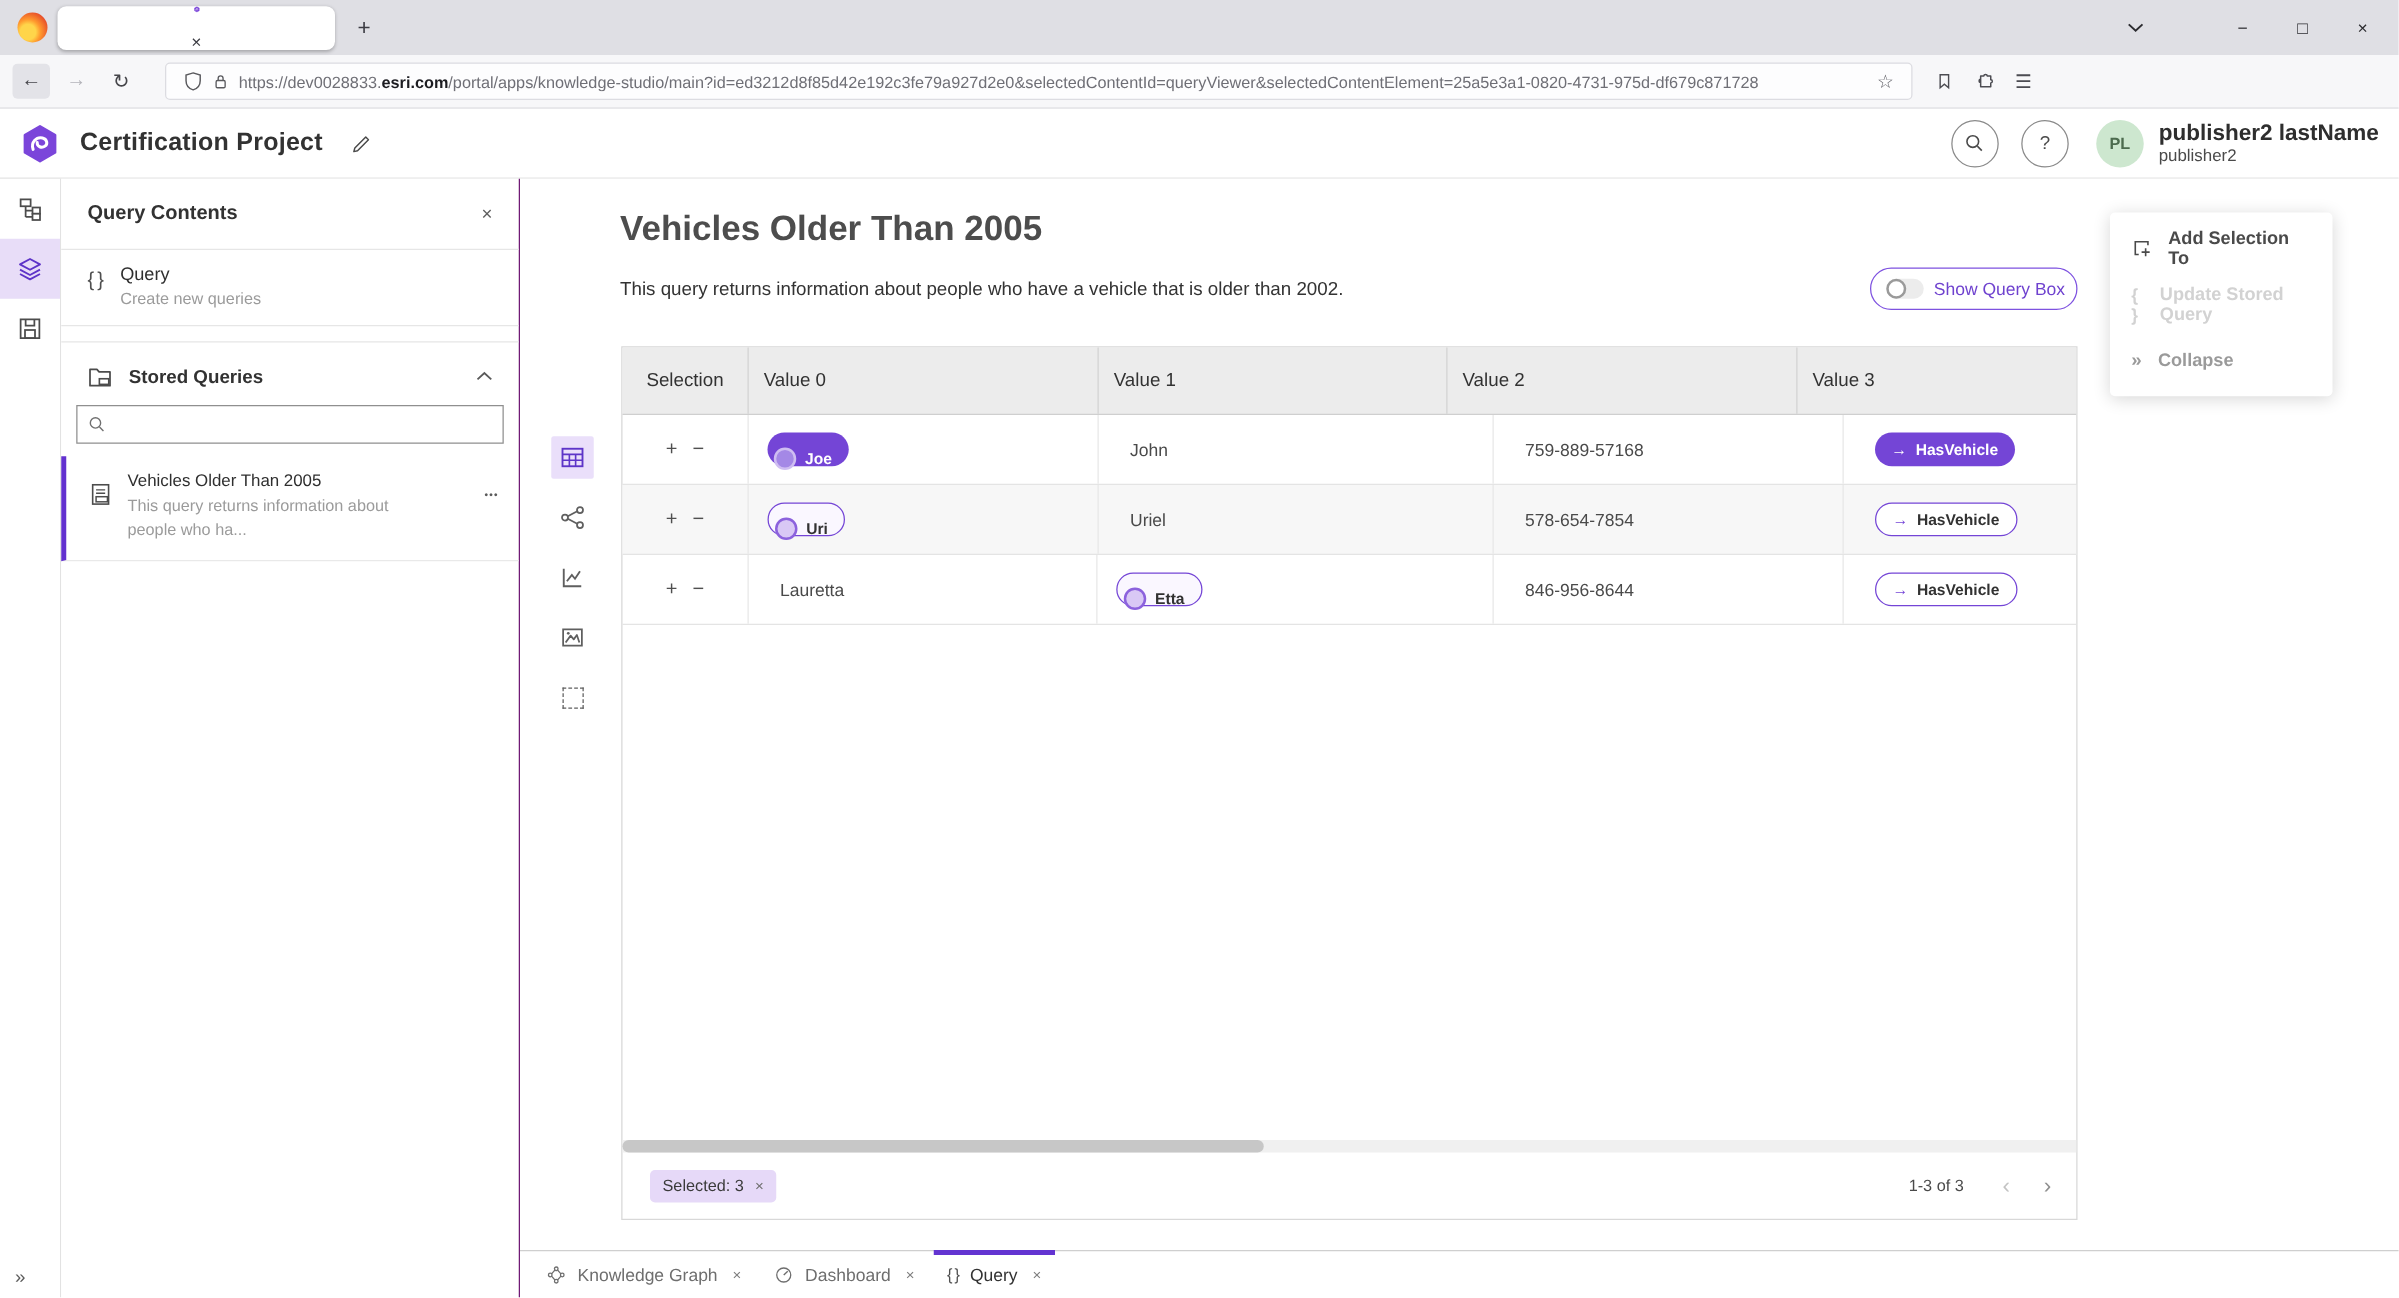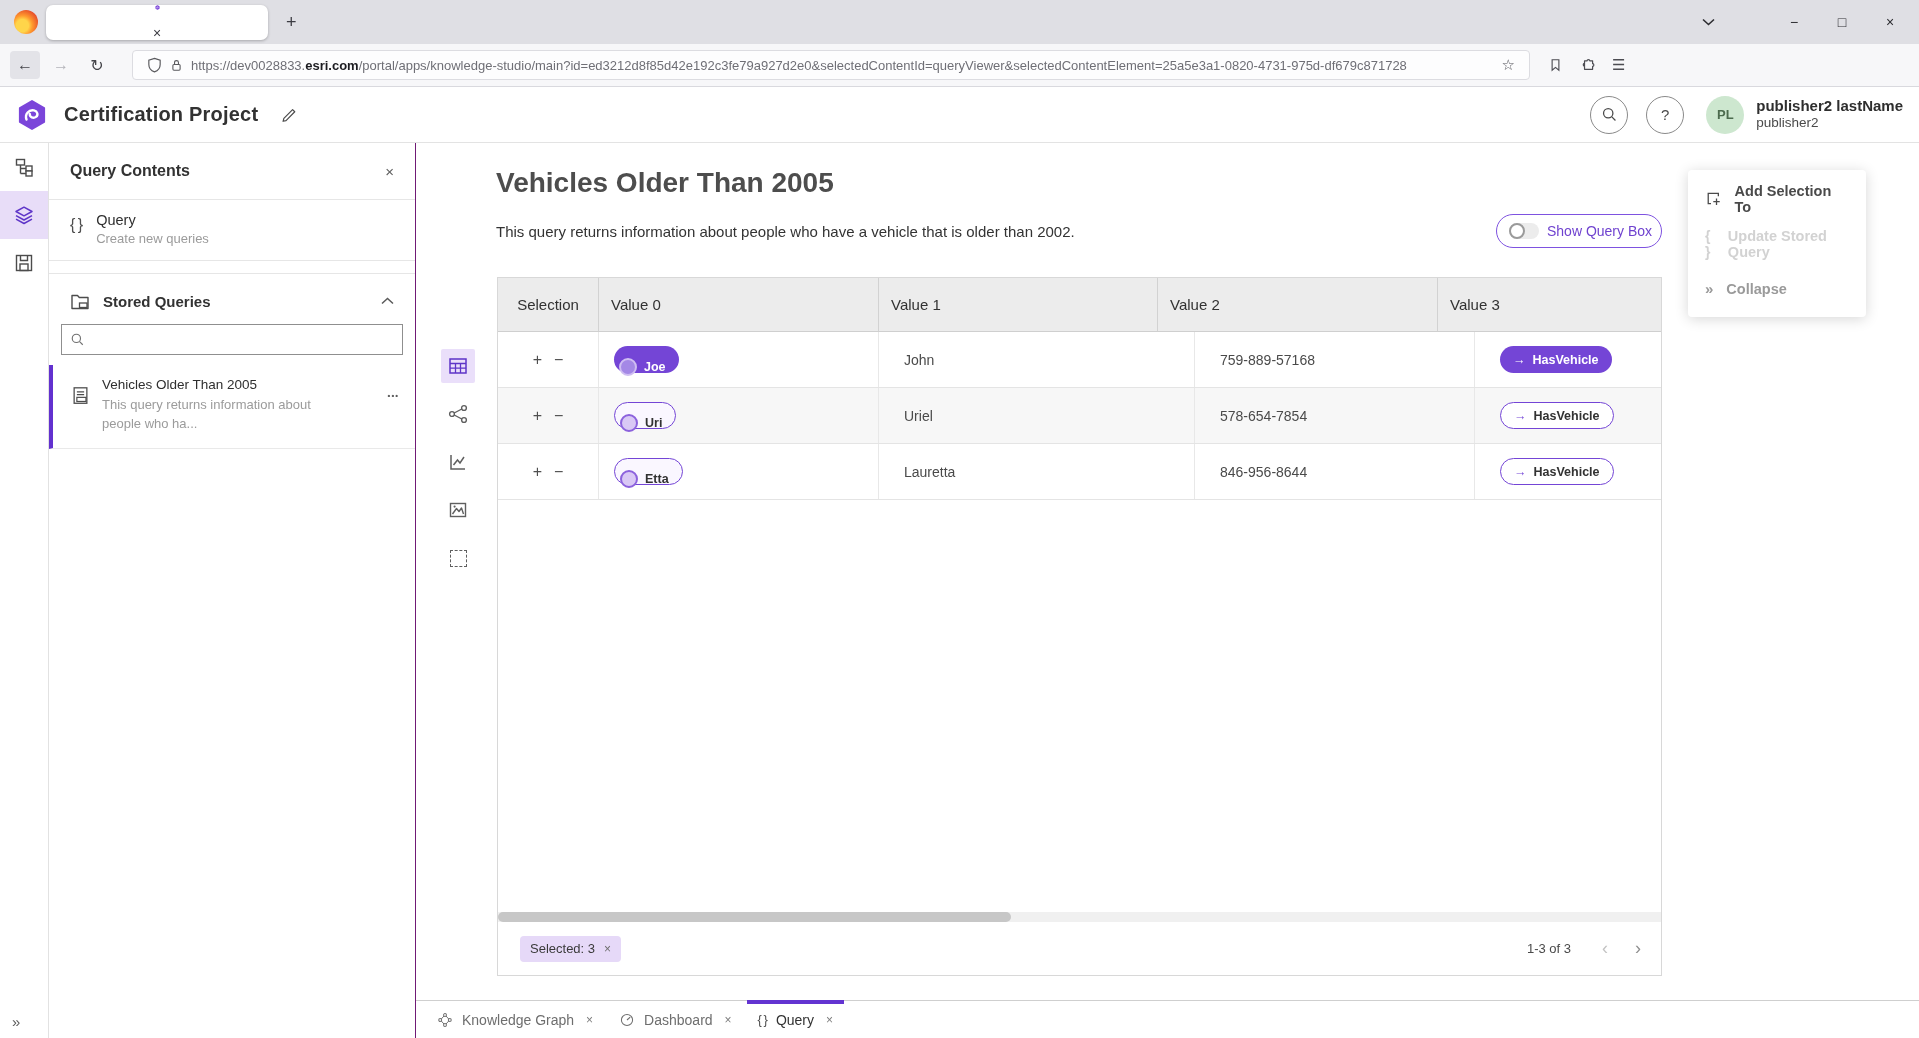--- a/index.html
+++ b/index.html
@@ -31,21 +31,21 @@
   .url-star { color:#55555c; font-size:15px; }
   .nav-right { display:flex; align-items:center; gap:16px; margin-left:12px; color:#4c4c52; }
 
   
   .appheader { height:56px; background:#fff; border-bottom:1px solid #e3e3e3; display:flex; align-items:center; padding:0 16px; }
   .app-title { font-size:20px; color:#323232; font-weight:bold; margin-left:16px; letter-spacing:.2px; }
   .edit-pencil { margin-left:22px; }
   .hd-circle { width:38px; height:38px; border:1px solid #8a8a8a; border-radius:50%; display:flex; align-items:center; justify-content:center; margin-left:18px; color:#4a4a4a; font-size:15px; }
   .avatar { width:38px; height:38px; border-radius:50%; background:#cde7cf; color:#4c6b4e; font-size:13px; font-weight:bold; display:flex; align-items:center; justify-content:center; margin-left:22px; }
   .who { margin-left:12px; line-height:1.25; }
-  .who .nm { font-size:15px; font-weight:bold; color:#2e2e2e; }
+  .who .nm { font-size:18px; font-weight:bold; color:#2e2e2e; }
   .who .sub { font-size:13.5px; color:#4a4a4a; }
 
   
   .appbody { display:flex; height:895px; }
   .rail { width:49px; border-right:1px solid #e2e2e2; position:relative; flex:0 0 49px; }
   .rail-item { width:48px; height:48px; display:flex; align-items:center; justify-content:center; }
   .rail-item.active { background:#e8ddf8; }
   .rail-expand { position:absolute; bottom:8px; left:12px; font-size:15px; color:#5c5c5c; }
 
   .panel { width:367px; flex:0 0 367px; border-right:1px solid #701a75; background:#fff; position:relative; }
@@ -378,27 +378,27 @@
                 <span>HasVehicle</span>
               </span>
             </div>
         </div>
 
         <div class="trow">
           <div class="td c0">
             <span class="pm">+</span>
             <span class="pm">−</span>
           </div>
+          <div class="td c2">Lauretta</div>
           <div class="td c1">
               <span class="epill line">
                 <span class="dot"></span>
                 <span>Etta</span>
               </span>
             </div>
-          <div class="td c2">Lauretta</div>
           <div class="td c3">846-956-8644</div>
           <div class="td c4">
               <span class="rpill line">
                 <span class="arr">→</span>
                 <span>HasVehicle</span>
               </span>
             </div>
         </div>
 
         <div class="tfill"></div>

